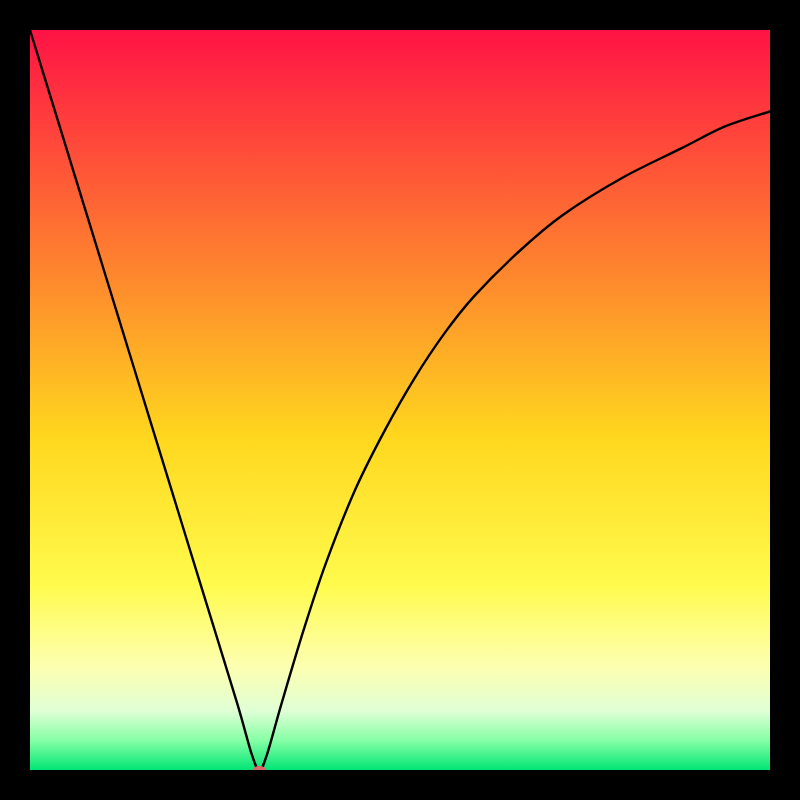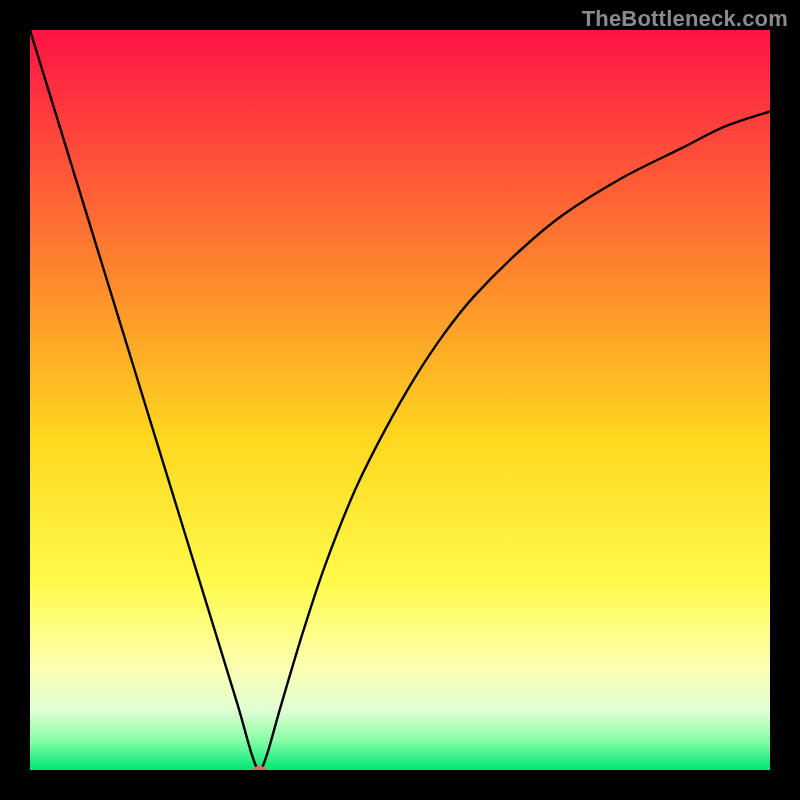--- a/index.html
+++ b/index.html
@@ -31,21 +31,20 @@
     font-size: 22px;
     font-weight: 600;
     color: #8a8a8a;
     letter-spacing: 0.2px;
   }
 </style>
 </head>
 <body>
 
 <div class="frame">
-  <div class="watermark">TheBottleneck.com</div>
 
   <svg class="plot" viewBox="0 0 740 740" preserveAspectRatio="none">
     <defs>
       <linearGradient id="bg-grad" x1="0" y1="0" x2="0" y2="1">
       <stop offset="0%" stop-color="#ff1345"></stop>
           <stop offset="35%" stop-color="#fe8e2c"></stop>
           <stop offset="55%" stop-color="#ffd71e"></stop>
           <stop offset="75%" stop-color="#fffb4d"></stop>
           <stop offset="86%" stop-color="#fdffb1"></stop>
           <stop offset="92%" stop-color="#e0ffd5"></stop>

